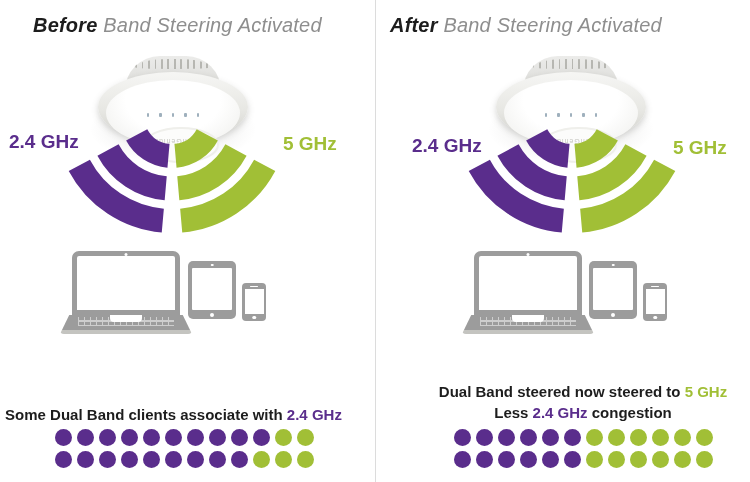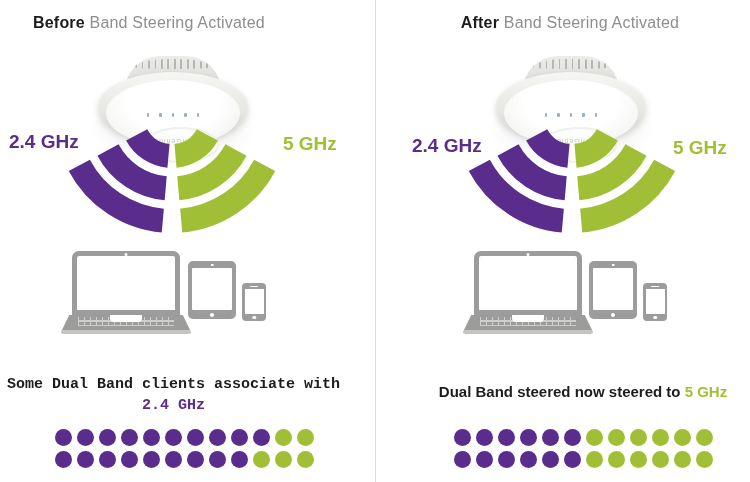--- a/index.html
+++ b/index.html
@@ -7,24 +7,24 @@
     --titlegray:#8e8e8e; --ink:#1d1d1d; --divider:#dcdcdc;
   }
   *{box-sizing:border-box;margin:0;padding:0;}
   html,body{width:750px;height:482px;overflow:hidden;background:#fff;
     font-family:"Liberation Sans","DejaVu Sans",sans-serif;}
   .wrap{display:flex;width:750px;height:482px;background:#fff;}
   .panel{position:relative;width:375px;height:482px;flex:0 0 375px;}
   .panel--after{border-left:1px solid var(--divider);}
 
   
-  .title{position:absolute;top:14px;left:0;width:100%;font-size:16px;
-    letter-spacing:.2px;color:var(--titlegray);white-space:nowrap;}
+  .title{position:absolute;top:14px;left:0;width:100%;font-size:20px;
+    letter-spacing:.2px;color:var(--titlegray);white-space:nowrap;font-style:italic;}
   .panel--before .title{left:33px;width:auto;}
-  .panel--after .title{text-align:center;padding-left:14px;}
+  .panel--after .title{text-align:left;padding-left:14px;}
   .title b{color:var(--ink);font-weight:bold;}
 
   
   .ap{position:absolute;width:150px;height:96px;top:56px;}
   .panel--before .ap{left:98px;} .panel--after .ap{left:120px;}
   .ap-shadow{position:absolute;left:-20px;right:-20px;top:34px;height:78px;
     background:radial-gradient(ellipse at 50% 50%, rgba(110,110,104,.20), rgba(110,110,104,0) 62%);}
   .ap-collar{position:absolute;left:27px;top:0;width:96px;height:42px;
     background:linear-gradient(180deg,#ececea,#d7d7d3);border-radius:48px 48px 10px 10px;}
   .ap-vents{position:absolute;left:10px;top:3px;width:76px;height:10px;
@@ -86,21 +86,21 @@
   .panel--before .phone{left:242px;} .panel--after .phone{left:267px;}
   .ph-screen{position:absolute;left:2.5px;right:2.5px;top:6px;bottom:7px;background:#fff;}
   .ph-speaker{position:absolute;left:50%;top:2.5px;width:8px;height:1.5px;background:#fff;
     transform:translateX(-50%);border-radius:1px;}
   .ph-home{position:absolute;left:50%;bottom:2px;width:3.5px;height:3.5px;border-radius:50%;
     background:#fff;transform:translateX(-50%);}
 
   
   .caption{position:absolute;left:0;width:100%;text-align:center;font-size:15px;
     font-weight:bold;color:var(--ink);line-height:1.4;}
-  .panel--before .caption{top:374px;padding-right:28px;font-family:Liberation Mono, monospace;}
+  .panel--before .caption{top:404px;padding-right:28px;}
   .panel--after .caption{top:381px;padding-left:40px;}
 
   
   .dots{position:absolute;top:429px;}
   .panel--before .dots{left:55px;} .panel--after .dots{left:78px;}
   .dot-row{display:flex;gap:5px;margin-bottom:5px;}
   .dot{width:17px;height:17px;border-radius:50%;}
   .dot-purple{background:var(--purple);}
   .dot-green{background:var(--green);}
 </style>
@@ -261,20 +261,21 @@
       </div>
       <div class="phone">
         <div class="ph-speaker"></div>
           <div class="ph-screen"></div>
           <div class="ph-home"></div>
       </div>
     </div>
 
     <div class="caption">
         <div><span>Dual Band steered now steered to </span><span style="color: rgb(161, 191, 54);">5 GHz</span></div>
+        <div><span>Less </span><span style="color: rgb(90, 45, 140);">2.4 GHz</span><span> congestion</span></div>
       </div>
     <div class="dots">
         <div class="dot-row">
           <span class="dot dot-purple"></span>
           <span class="dot dot-purple"></span>
           <span class="dot dot-purple"></span>
           <span class="dot dot-purple"></span>
           <span class="dot dot-purple"></span>
           <span class="dot dot-purple"></span>
           <span class="dot dot-green"></span>

